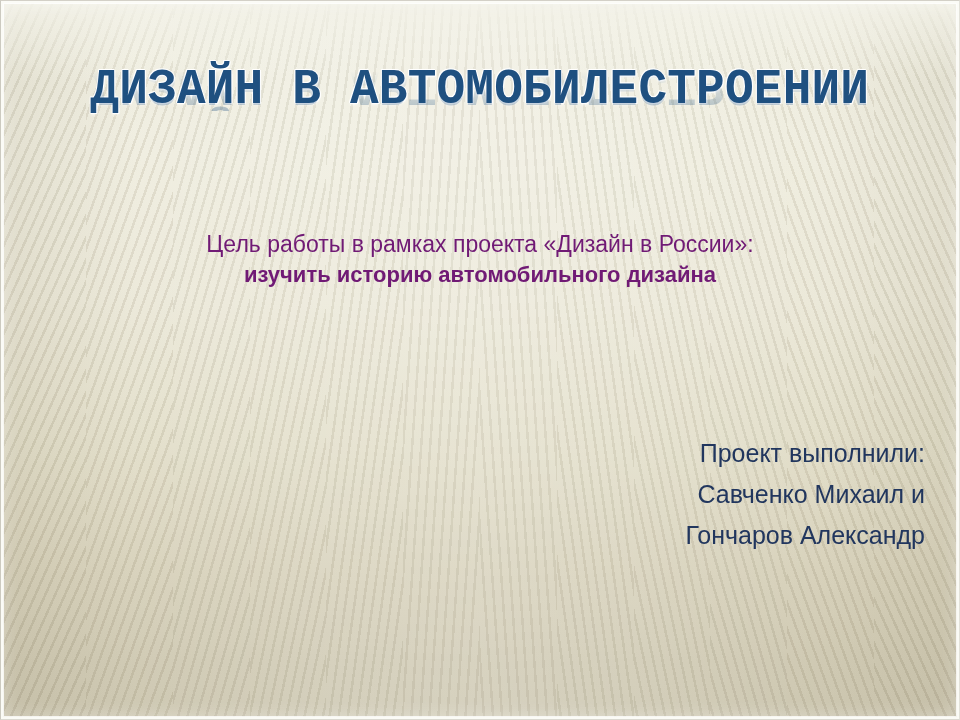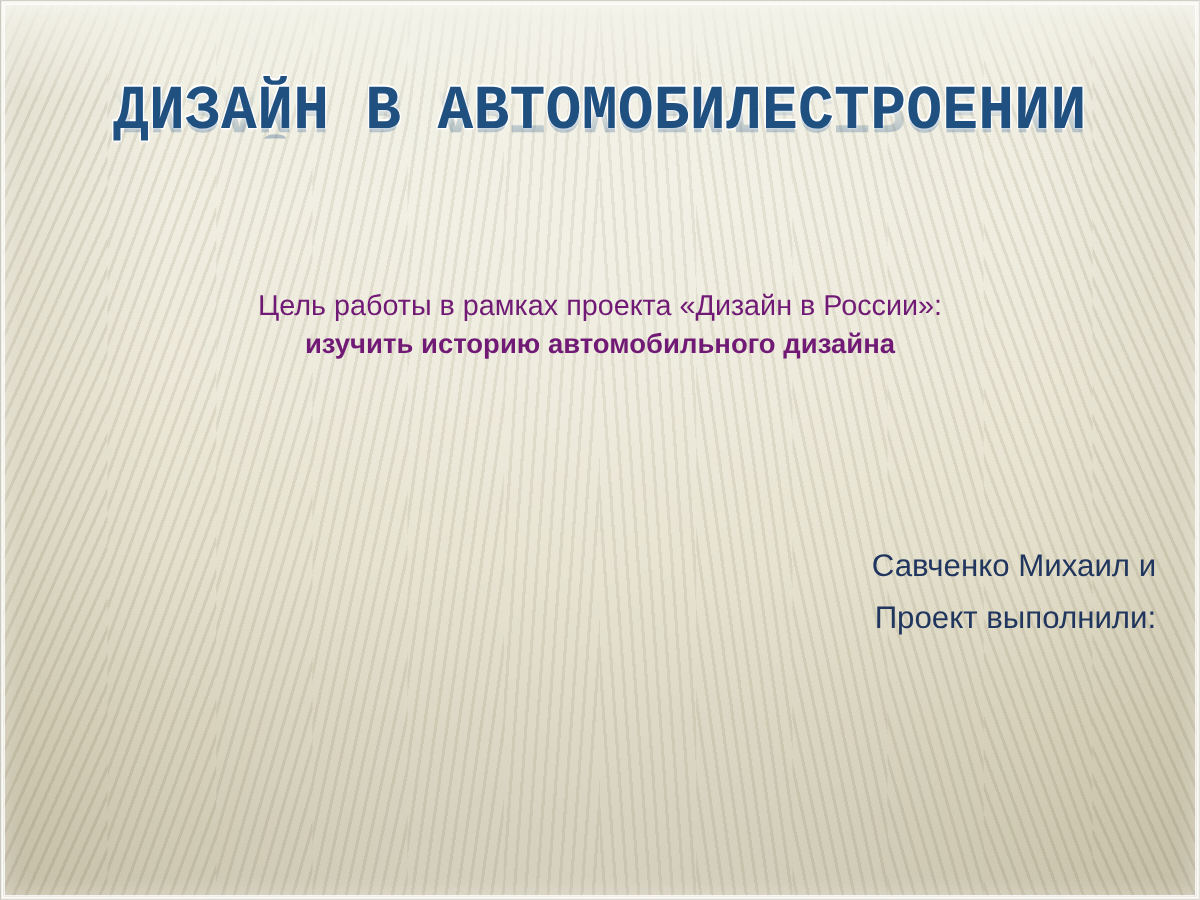--- a/index.html
+++ b/index.html
@@ -218,20 +218,21 @@
     <div class="title">ДИЗАЙН В АВТОМОБИЛЕСТРОЕНИИ</div>
     <div class="title-reflection">ДИЗАЙН В АВТОМОБИЛЕСТРОЕНИИ</div>
   </div>
 
   <div class="goal-block">
     <div class="goal-line-1">Цель работы в рамках проекта «Дизайн в России»:</div>
     <div class="goal-line-2">изучить историю автомобильного дизайна</div>
   </div>
 
   <div class="authors-block">
+    <div class="aline">Проект выполнили:</div>
     <div class="aline">Савченко Михаил и</div>
-    <div class="aline">Проект выполнили:</div>
+    <div class="aline">Гончаров Александр</div>
   </div>
 
   <div class="frame"></div>
   <div class="frame-edge"></div>
 
 </div>
 
 </body></html>

